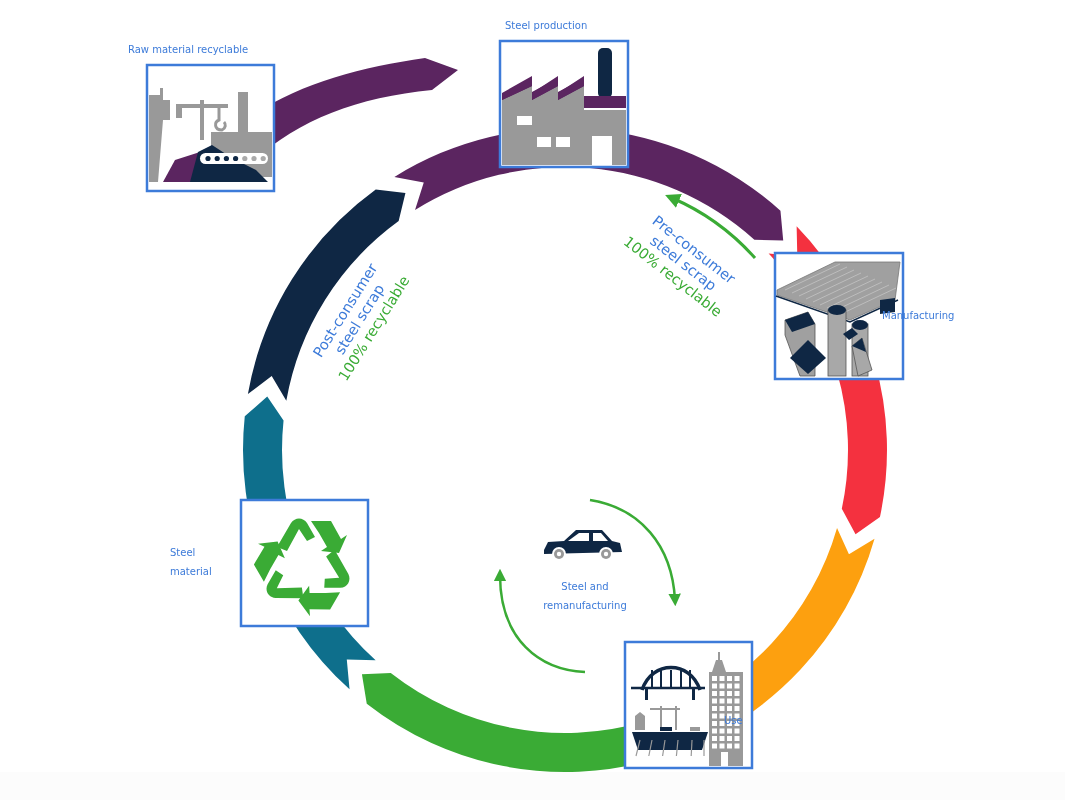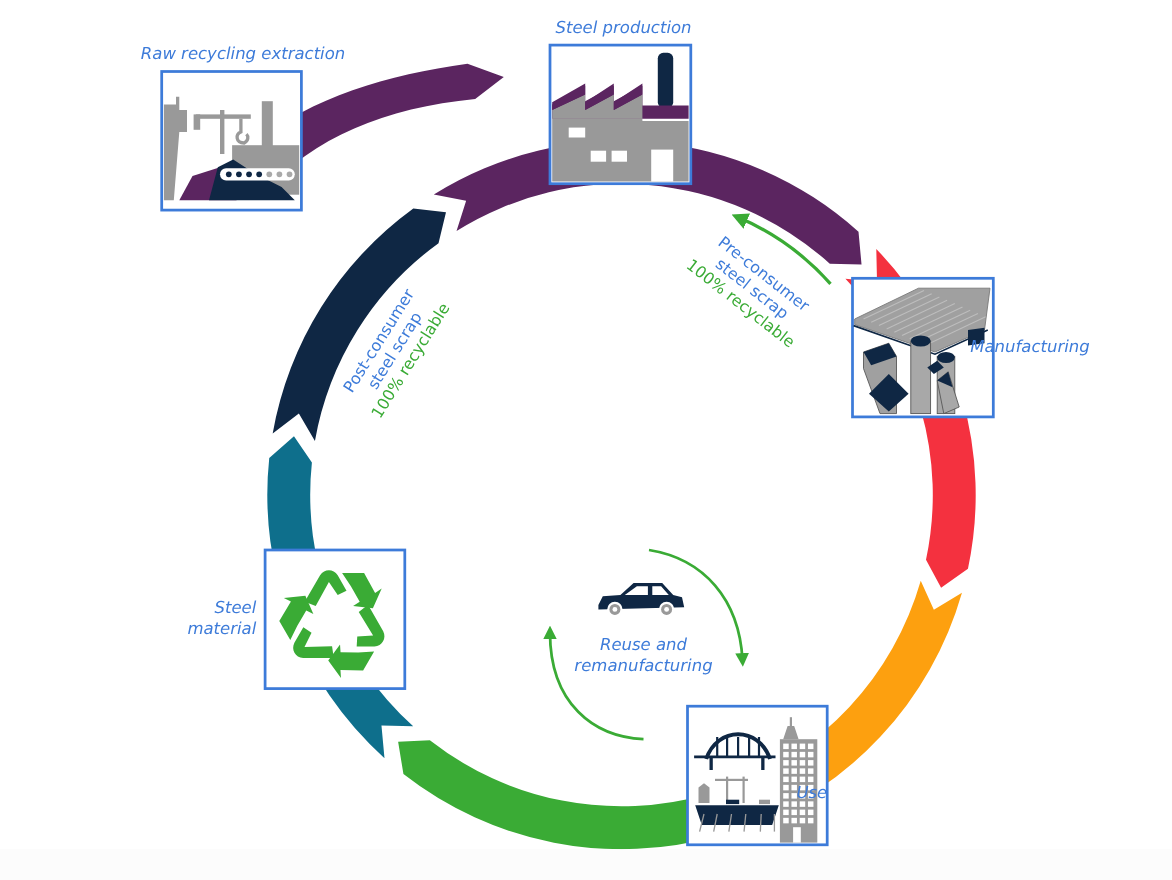--- a/index.html
+++ b/index.html
@@ -1,19 +1,19 @@
 <!DOCTYPE html>
 <html><head>
 <meta charset="utf-8">
 <style>
   html, body { margin: 0; padding: 0; background: #ffffff; }
   body { width: 1065px; height: 800px; position: relative; overflow: hidden; font-family: "DejaVu Sans", "Liberation Sans", sans-serif; }
   #stage { position: absolute; left: 0; top: 0; width: 1065px; height: 800px; }
-  .lbl { position: absolute; color: #3d7bd9; font-size: 15px; line-height: 19px; white-space: nowrap; font-style: italic; }
-  .lbl.right { text-align: right; }
+  .lbl { position: absolute; color: #3d7bd9; font-size: 10px; line-height: 19px; white-space: nowrap; }
+  .lbl.right { }
   .lbl.center { text-align: center; }
   .rot { position: absolute; font-size: 14.5px; line-height: 17px; text-align: center; white-space: nowrap; transform-origin: center center; }
   .rot .blue { color: #3d7bd9; display: block; }
   .rot .green { color: #3aab35; display: block; }
   .footer-band { position: absolute; left: 0; top: 772px; width: 1065px; height: 28px; background: #fcfcfc; }
 </style>
 </head>
 <body>
 
 <svg id="stage" viewBox="0 0 1065 800" xmlns="http://www.w3.org/2000/svg">
@@ -209,31 +209,31 @@
     <path d="M24,11 L35,3 L45,3 L45,11 Z M49,3 L57,3 L64,11 L49,11 Z" fill="#ffffff"></path>
     <circle cx="15" cy="24" r="7" fill="#ffffff"></circle>
     <circle cx="15" cy="24" r="5" fill="#999"></circle>
     <circle cx="15" cy="24" r="2.2" fill="#ffffff"></circle>
     <circle cx="62" cy="24" r="7" fill="#ffffff"></circle>
     <circle cx="62" cy="24" r="5" fill="#999"></circle>
     <circle cx="62" cy="24" r="2.2" fill="#ffffff"></circle>
   </g>
 </svg>
 
-<div class="lbl" style="left:128px; top:40px;">Raw recycling extraction</div>
+<div class="lbl" style="left:128px; top:40px;">Raw material recyclable</div>
 <div class="lbl" style="left:505px; top:16px;">Steel production</div>
 <div class="lbl" style="left:882px; top:306px;">Manufacturing</div>
 <div class="lbl" style="left:724px; top:711px;">Use</div>
 <div class="lbl right" style="left:170px; top:543px; width:63px;">
   <span style="display:block;">Steel</span>
   <span style="display:block;">material</span>
 </div>
 
 <div class="lbl center" style="left:515px; top:577px; width:140px;">
-  <span style="display:block;">Reuse and</span>
+  <span style="display:block;">Steel and</span>
   <span style="display:block;">remanufacturing</span>
 </div>
 
 <div class="rot" style="left:618px; top:238px; width:130px; transform: rotate(38deg);">
   <span class="blue">Pre-consumer</span>
   <span class="blue">steel scrap</span>
   <span class="green">100% recyclable</span>
 </div>
 
 <div class="rot" style="left:290px; top:294px; width:140px; transform: rotate(-58deg);">

